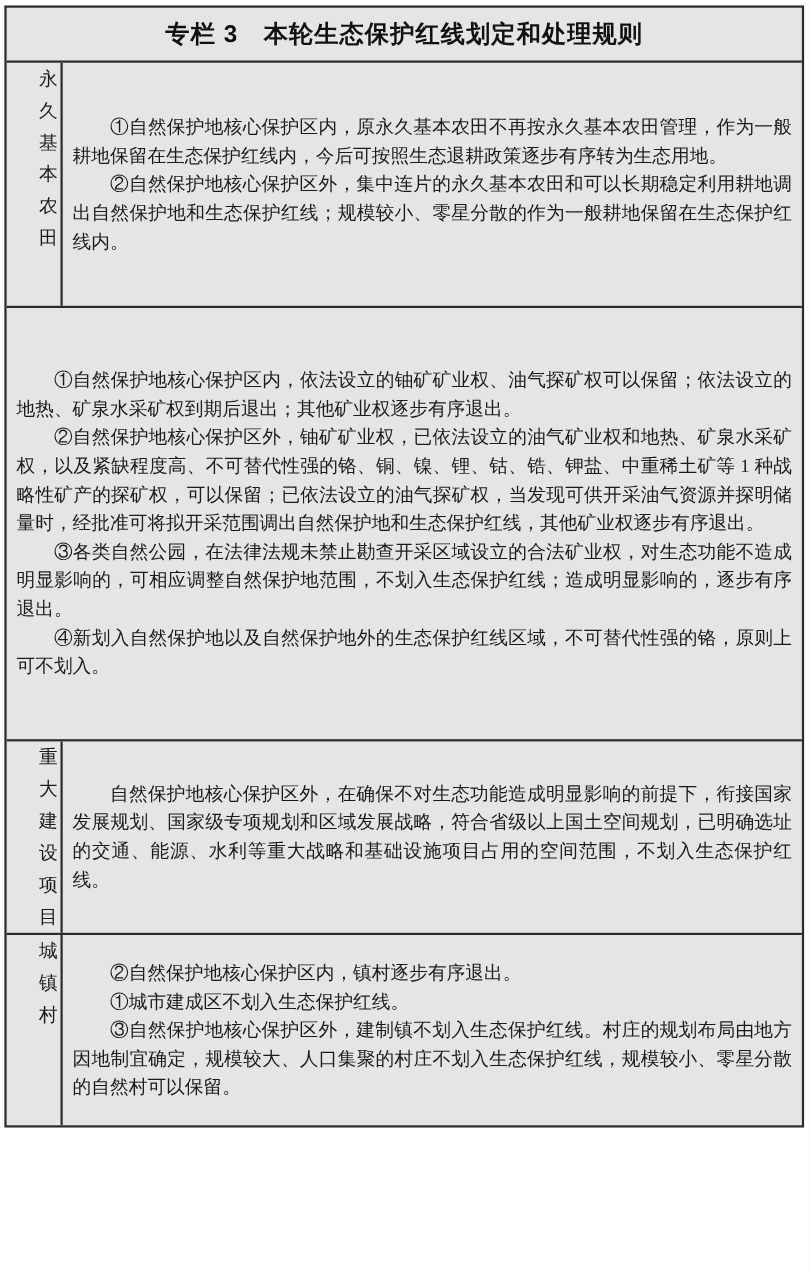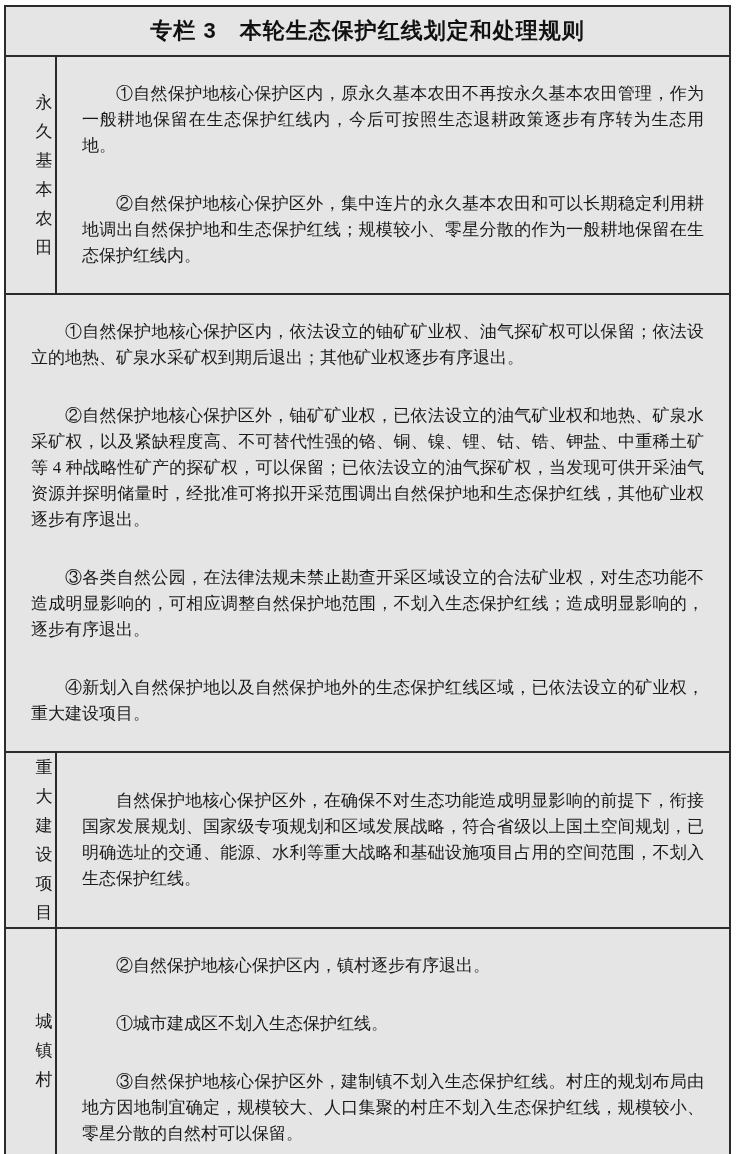--- a/index.html
+++ b/index.html
@@ -44,21 +44,21 @@
   .r2 { min-height: 394px; }
   .r3 { min-height: 151px; }
   .r4 { min-height: 150px; }
   .r5 { min-height: 173px; }
   .label-cell {
     box-sizing: border-box;
     flex: 0 0 51px;
     width: 51px;
     border-right: 2px solid #2b2b2b;
     display: flex;
-    align-items: center;
+    align-items: flex-start;
     justify-content: center;
     padding-left: 28px;
   }
   .label-text {
     display: inline-block;
     width: 40px;
     font-family: "Liberation Serif", "DejaVu Serif", serif;
     font-size: 17px;
     line-height: 29px;
     letter-spacing: 1px;
@@ -72,21 +72,21 @@
     display: flex;
     flex-direction: column;
     justify-content: center;
     padding: 8px 9px;
     font-family: "Liberation Serif", "DejaVu Serif", serif;
     font-size: 17px;
     line-height: 26px;
     color: #1a1a1a;
   }
   .content-cell p {
-    margin: 16px;
+    margin: 0;
     text-indent: 2em;
     text-align: justify;
     text-align-last: left;
     word-break: break-all;
   }
 </style>
 </head>
 <body>
 
 <div class="panel">
@@ -101,23 +101,23 @@
     </div>
     <div class="content-cell">
       <p>①自然保护地核心保护区内，原永久基本农田不再按永久基本农田管理，作为一般耕地保留在生态保护红线内，今后可按照生态退耕政策逐步有序转为生态用地。</p>
       <p>②自然保护地核心保护区外，集中连片的永久基本农田和可以长期稳定利用耕地调出自然保护地和生态保护红线；规模较小、零星分散的作为一般耕地保留在生态保护红线内。</p>
     </div>
   </div>
 
   <div class="row r2">
     <div class="content-cell">
       <p>①自然保护地核心保护区内，依法设立的铀矿矿业权、油气探矿权可以保留；依法设立的地热、矿泉水采矿权到期后退出；其他矿业权逐步有序退出。</p>
-      <p>②自然保护地核心保护区外，铀矿矿业权，已依法设立的油气矿业权和地热、矿泉水采矿权，以及紧缺程度高、不可替代性强的铬、铜、镍、锂、钴、锆、钾盐、中重稀土矿等 4 种战略性矿产的探矿权，可以保留；已依法设立的油气探矿权，当发现可供开采油气资源并探明储量时，经批准可将拟开采范围调出自然保护地和生态保护红线，其他矿业权逐步有序退出。</p>
+      <p>②自然保护地核心保护区外，铀矿矿业权，已依法设立的油气矿业权和地热、矿泉水采矿权，以及紧缺程度高、不可替代性强的铬、铜、镍、锂、钴、锆、钾盐、中重稀土矿等 1 种战略性矿产的探矿权，可以保留；已依法设立的油气探矿权，当发现可供开采油气资源并探明储量时，经批准可将拟开采范围调出自然保护地和生态保护红线，其他矿业权逐步有序退出。</p>
       <p>③各类自然公园，在法律法规未禁止勘查开采区域设立的合法矿业权，对生态功能不造成明显影响的，可相应调整自然保护地范围，不划入生态保护红线；造成明显影响的，逐步有序退出。</p>
-      <p>④新划入自然保护地以及自然保护地外的生态保护红线区域，已依法设立的矿业权，重大建设项目。</p>
+      <p>④新划入自然保护地以及自然保护地外的生态保护红线区域，不可替代性强的铬，原则上可不划入。</p>
     </div>
   </div>
 
 
   <div class="row r4">
     <div class="label-cell">
       <span class="label-text">重大建设项目</span>
     </div>
     <div class="content-cell">
       <p>自然保护地核心保护区外，在确保不对生态功能造成明显影响的前提下，衔接国家发展规划、国家级专项规划和区域发展战略，符合省级以上国土空间规划，已明确选址的交通、能源、水利等重大战略和基础设施项目占用的空间范围，不划入生态保护红线。</p>

